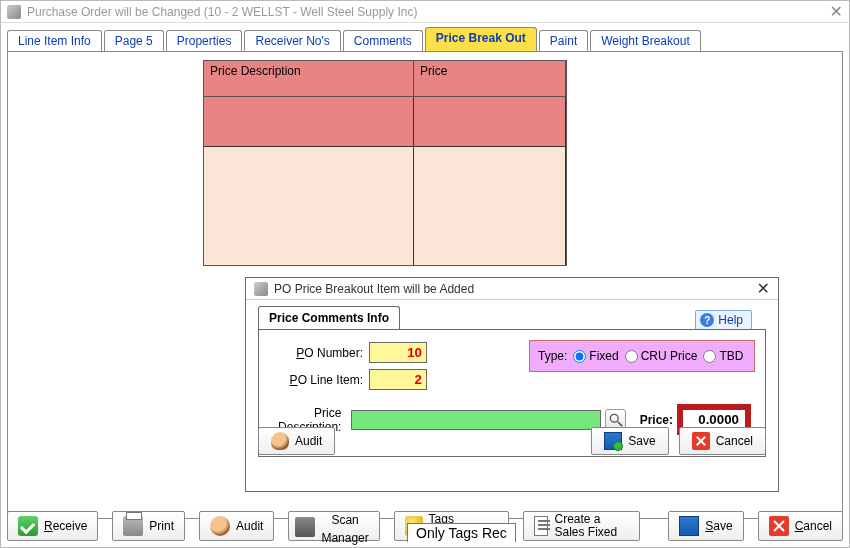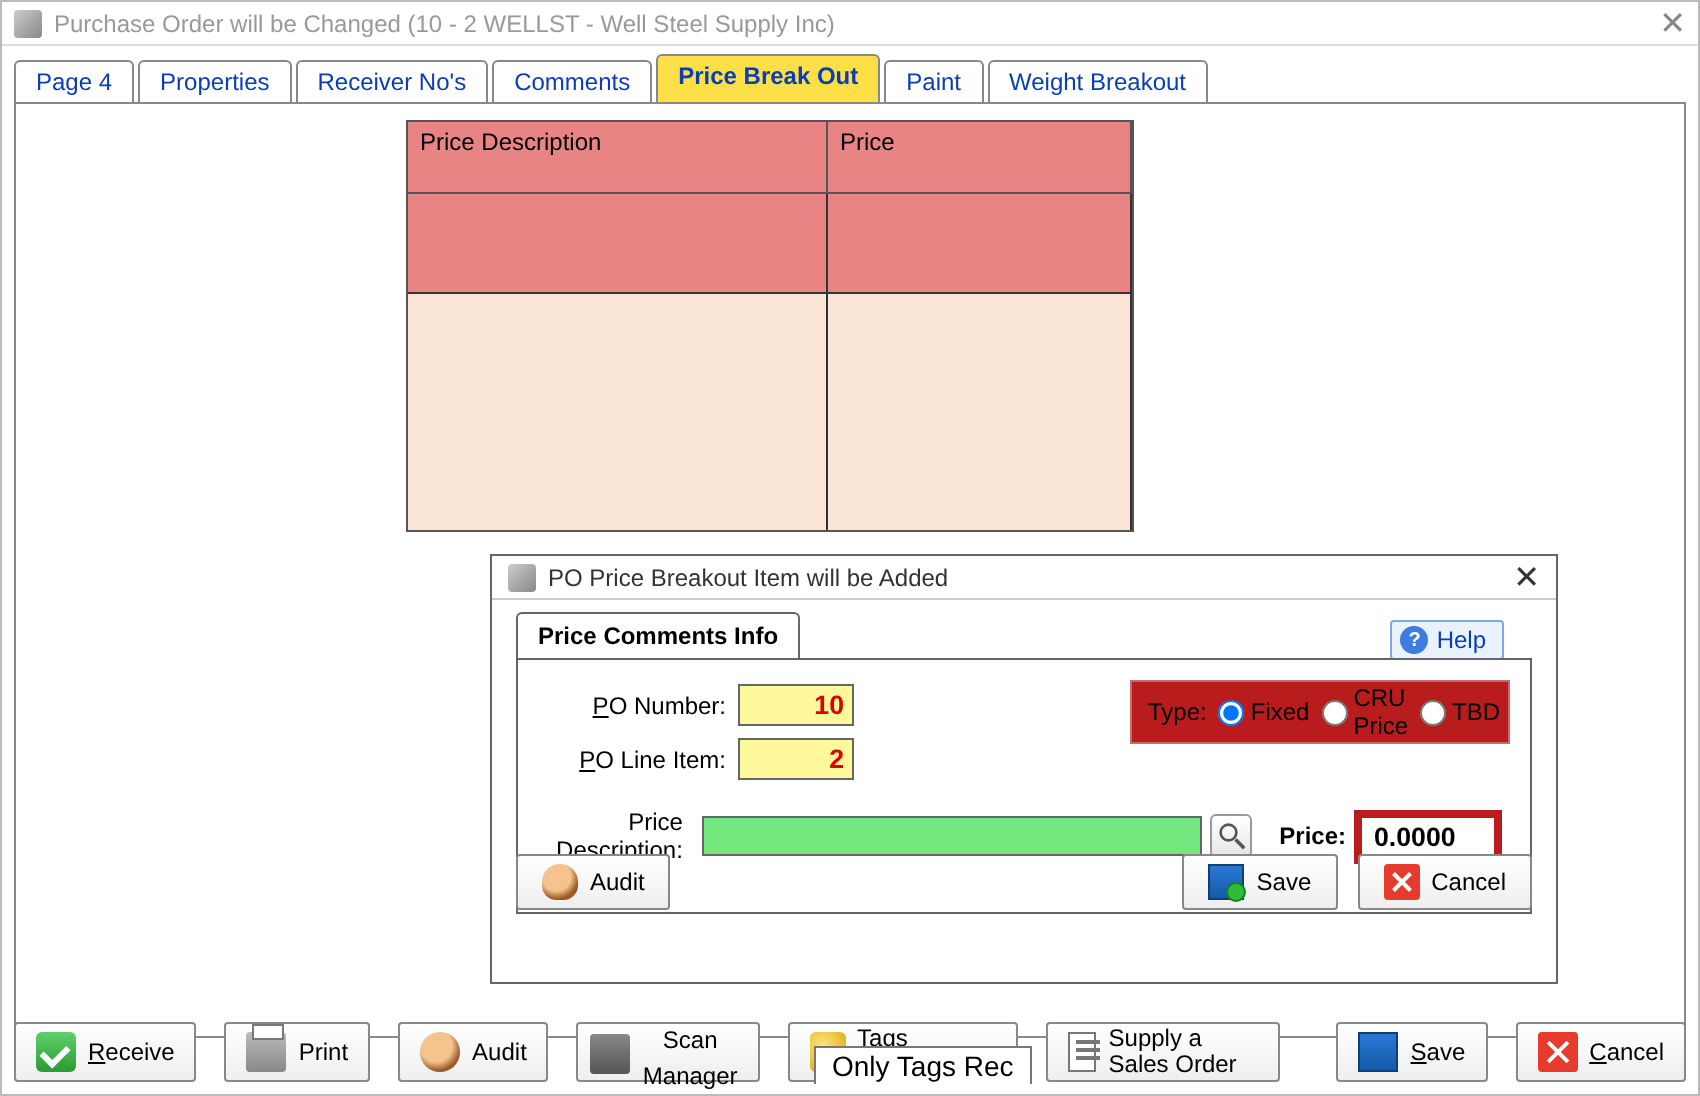--- a/index.html
+++ b/index.html
@@ -183,23 +183,23 @@
   background: #fff89a;
   color: #d00;
   text-align: right;
   padding: 2px 4px;
   font-weight: 600;
 }
 .type-box {
   position: absolute;
   right: 10px;
   top: 10px;
-  width: 190px;
+  width: 226px;
   height: 32px;
-  background: #b91c1c;
+  background: #f0abfc;
   border: 1px solid #c86b6b;
   display: flex;
   align-items: center;
   padding: 0 8px;
   font-size: 12px;
   gap: 6px;
 }
 .type-box label { display: inline-flex; align-items: center; gap: 3px; }
 .type-box input[type=radio] { margin: 0; }
 .desc-row { display: flex; align-items: center; margin-top: 14px; gap: 4px; }
@@ -214,22 +214,22 @@
 .lookup-btn {
   width: 26px; height: 22px;
   border: 1px solid #999;
   background: linear-gradient(#fff,#e6e6e6);
   display: inline-flex; align-items: center; justify-content: center;
   border-radius: 3px;
 }
 .price-lbl { margin-left: 10px; font-weight: bold; }
 .price-input {
   width: 74px;
-  border: 4px solid #b91c1c;
-  text-align: left;
+  border: 6px solid #b91c1c;
+  text-align: right;
   padding: 2px 6px;
   font-weight: 700;
 }
 .dlg-buttons {
   position: absolute;
   left: 12px;
   right: 12px;
   bottom: 8px;
   display: flex;
 }
@@ -300,21 +300,22 @@
 <div class="window">
 
   <div class="titlebar">
     <span class="app-icon"></span>
     <span>Purchase Order will be Changed  (10 - 2  WELLST - Well Steel Supply Inc)</span>
     <span class="spacer"></span>
     <span class="close-x">✕</span>
   </div>
 
   <div class="tabs">
-    <div class="tab">Page 4</div>
+    <div class="tab">Line Item Info</div>
+    <div class="tab">Page 5</div>
     <div class="tab">Properties</div>
     <div class="tab">Receiver No's</div>
     <div class="tab">Comments</div>
     <div class="tab active">Price Break Out</div>
     <div class="tab">Paint</div>
     <div class="tab">Weight Breakout</div>
   </div>
 
   <div class="content-frame">
 
@@ -429,21 +430,21 @@
       <span class="bico ico-scan" style="position:absolute;left:6px;top:5px;"></span>
       <span style="margin-left:22px;">Scan</span>
         <span style="margin-left:22px;">Manager</span>
     </span>
     <span class="bbtn">
       <span class="bico ico-tags"></span>
       <span>Tags Received</span>
     </span>
     <span class="bbtn" style="line-height:1.1;">
       <span class="bico ico-sales"></span>
-      <span style="display:inline-block;max-width:80px;">Supply a Sales Order</span>
+      <span style="display:inline-block;max-width:80px;">Create a Sales Fixed</span>
     </span>
     <span class="spacer-b"></span>
     <span class="bbtn">
       <span class="bico" style="background:linear-gradient(#2b78d4,#155aaa);border:1px solid #0d3f78;position:relative;"></span>
       <span><span class="underline-key">S</span>ave</span>
     </span>
     <span class="bbtn link-cancel">
       <span class="bico" style="background:#e63a2d;border-radius:2px;position:relative;">
         <span style="position:absolute;left:3px;top:9px;width:14px;height:2px;background:#fff;transform:rotate(45deg);"></span>
         <span style="position:absolute;left:3px;top:9px;width:14px;height:2px;background:#fff;transform:rotate(-45deg);"></span>

